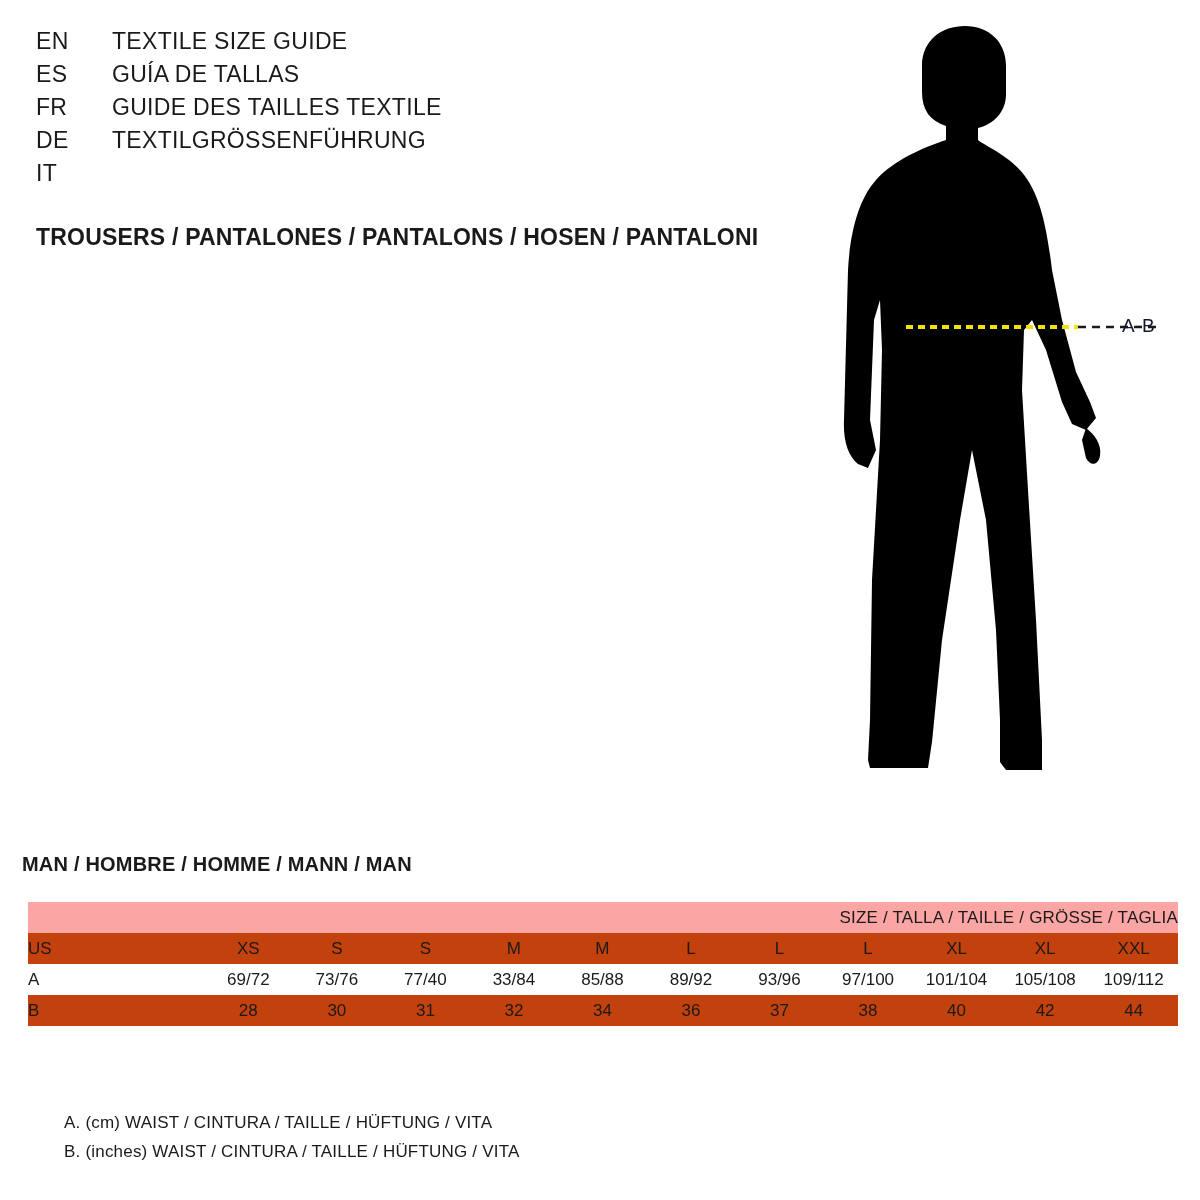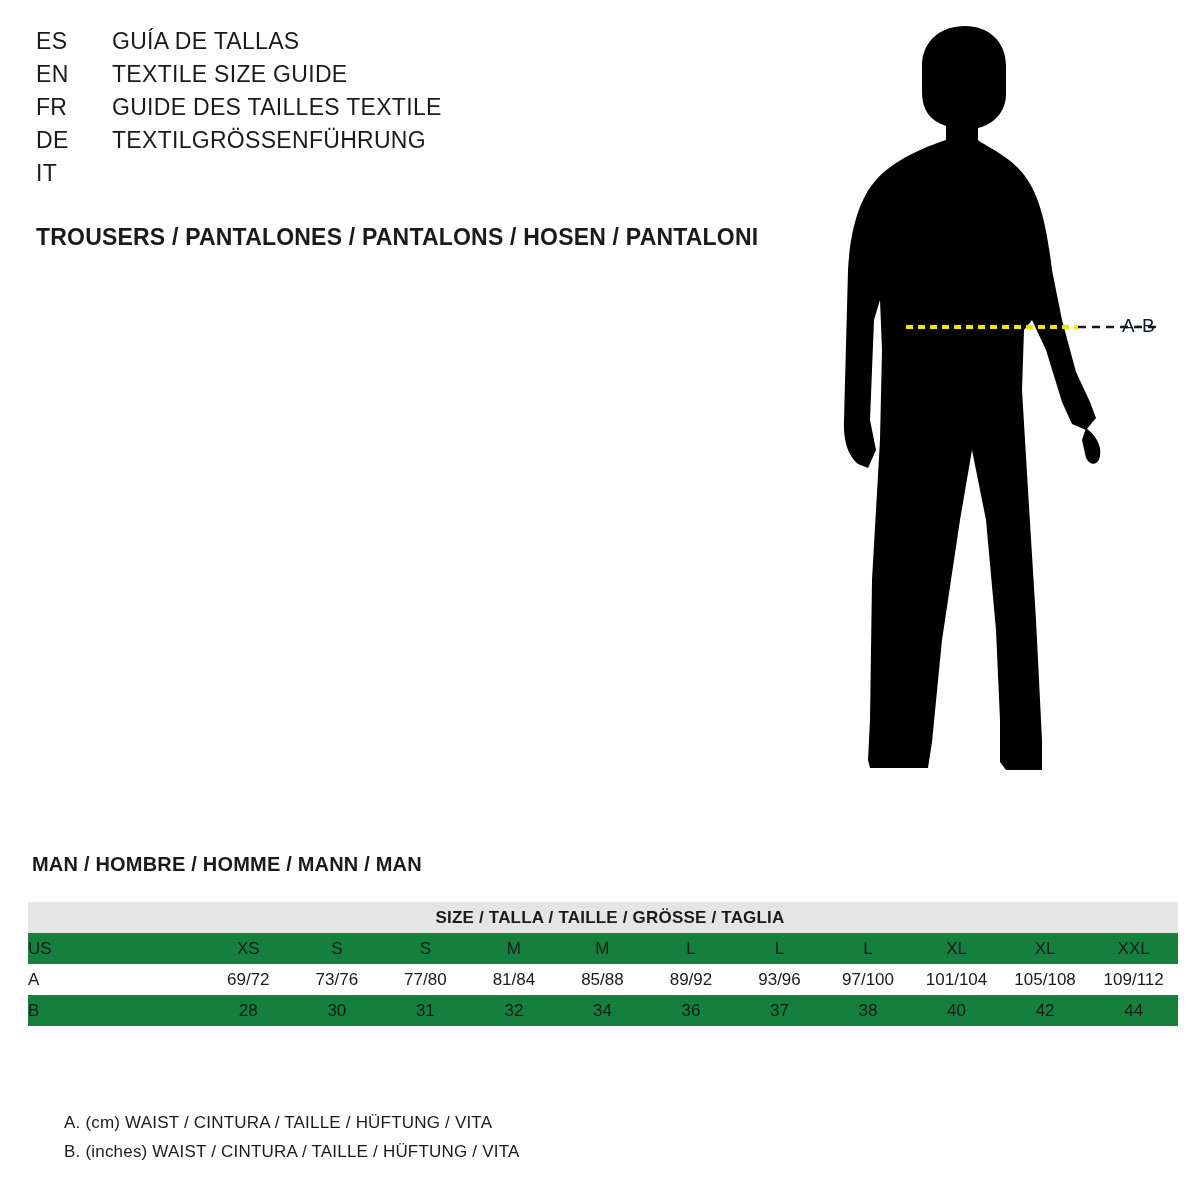--- a/index.html
+++ b/index.html
@@ -65,21 +65,21 @@
     left: 1122px;
     top: 315px;
     font-size: 19px;
     color: #0f172a;
     letter-spacing: 0.5px;
   }
 
   
   .section-title {
     position: absolute;
-    left: 32px;
+    left: 22px;
     top: 853px;
     font-size: 20px;
     font-weight: bold;
     letter-spacing: 0.2px;
     color: #1a1a1a;
   }
 
   .size-table {
     position: absolute;
     left: 28px;
@@ -89,60 +89,59 @@
     table-layout: fixed;
     font-size: 17px;
   }
   .size-table th, .size-table td {
     padding: 0;
     height: 31px;
     font-weight: normal;
     color: #1a1a1a;
   }
   .hdr-row th {
-    background: #e5e5e5;
-    text-align: center;
+    background: #fca5a5;
+    text-align: right;
     padding-left: 14px;
     font-size: 17px;
     letter-spacing: 0.2px;
-    font-weight: bold;
   }
   .row-label {
     text-align: left;
     padding-left: 14px;
     width: 175px;
   }
   .row-a { background: #ffffff; }
-  .row-b { background: #15803d; }
+  .row-b { background: #c2410c; }
   .size-table td.val {
     text-align: center;
   }
 
   .footnotes {
     position: absolute;
     left: 36px;
     top: 1108px;
     font-size: 17px;
     line-height: 29px;
     letter-spacing: 0.2px;
     color: #1a1a1a;
     margin-left: 28px;
   }
 </style>
 </head>
 <body>
 
 <div class="lang-block">
   <div class="lang-row">
+    <span class="lang-code">EN</span>
+    <span class="lang-text">TEXTILE SIZE GUIDE</span>
+  </div>
+  <div class="lang-row">
     <span class="lang-code">ES</span>
     <span class="lang-text">GUÍA DE TALLAS</span>
-  </div>
-  <div class="lang-row">
-    <span class="lang-code">EN</span>
-    <span class="lang-text">TEXTILE SIZE GUIDE</span>
   </div>
   <div class="lang-row">
     <span class="lang-code">FR</span>
     <span class="lang-text">GUIDE DES TAILLES TEXTILE</span>
   </div>
   <div class="lang-row">
     <span class="lang-code">DE</span>
     <span class="lang-text">TEXTILGRÖSSENFÜHRUNG</span>
   </div>
   <div class="lang-row">
@@ -208,22 +207,22 @@
       <td class="val">L</td>
       <td class="val">L</td>
       <td class="val">XL</td>
       <td class="val">XL</td>
       <td class="val">XXL</td>
     </tr>
     <tr class="row-a">
       <td class="row-label">A</td>
       <td class="val">69/72</td>
       <td class="val">73/76</td>
-      <td class="val">77/80</td>
-      <td class="val">81/84</td>
+      <td class="val">77/40</td>
+      <td class="val">33/84</td>
       <td class="val">85/88</td>
       <td class="val">89/92</td>
       <td class="val">93/96</td>
       <td class="val">97/100</td>
       <td class="val">101/104</td>
       <td class="val">105/108</td>
       <td class="val">109/112</td>
     </tr>
     <tr class="row-b">
       <td class="row-label">B</td>

